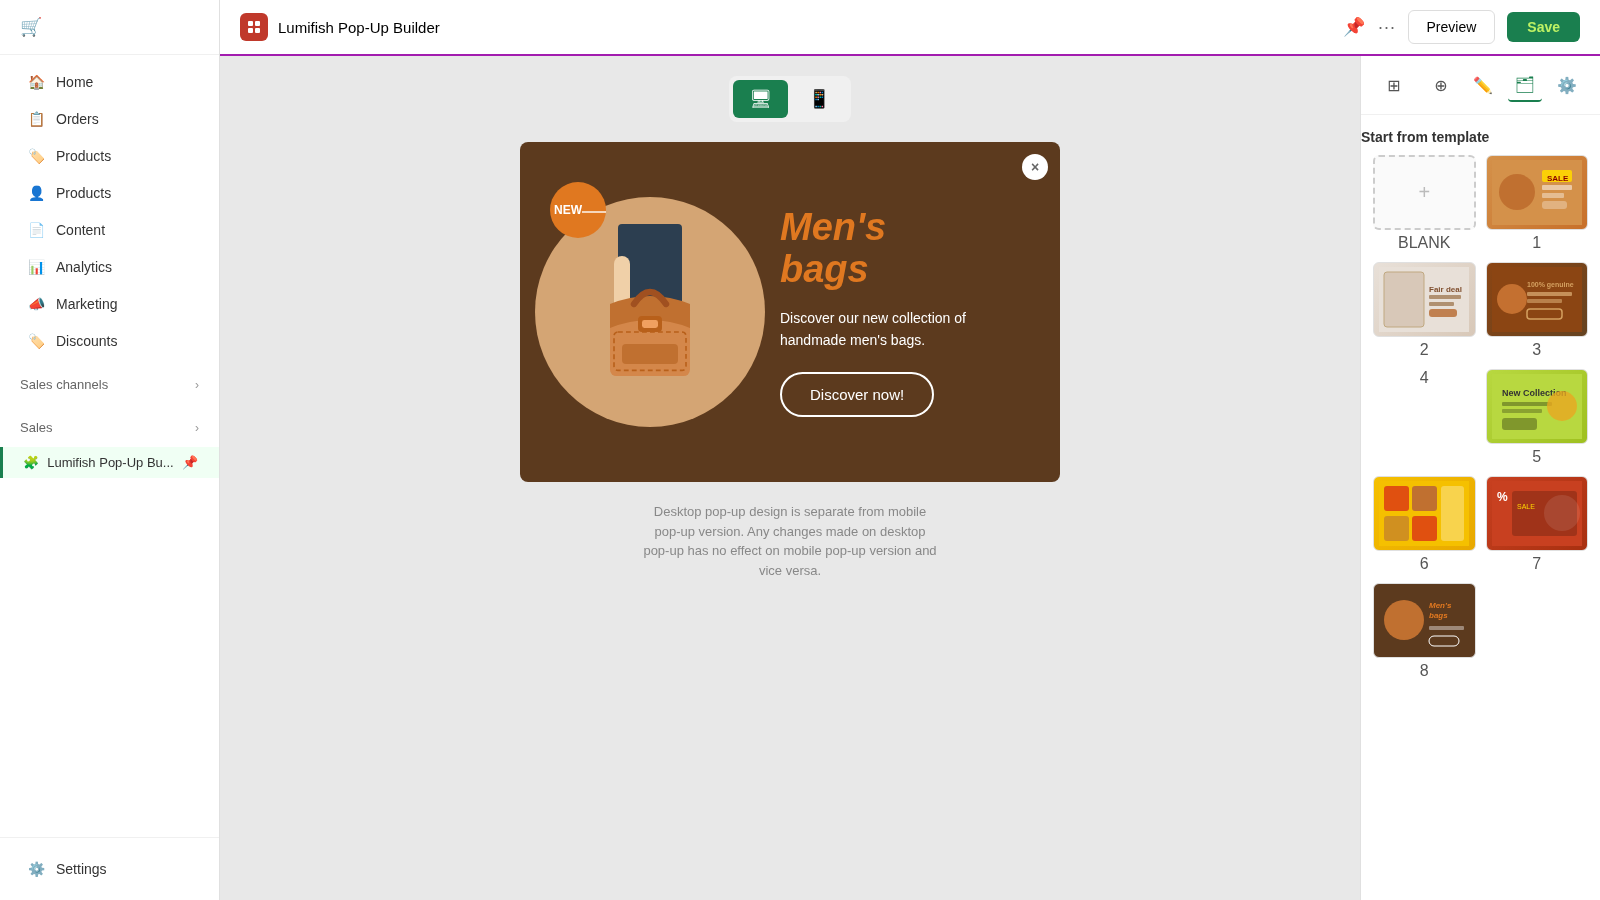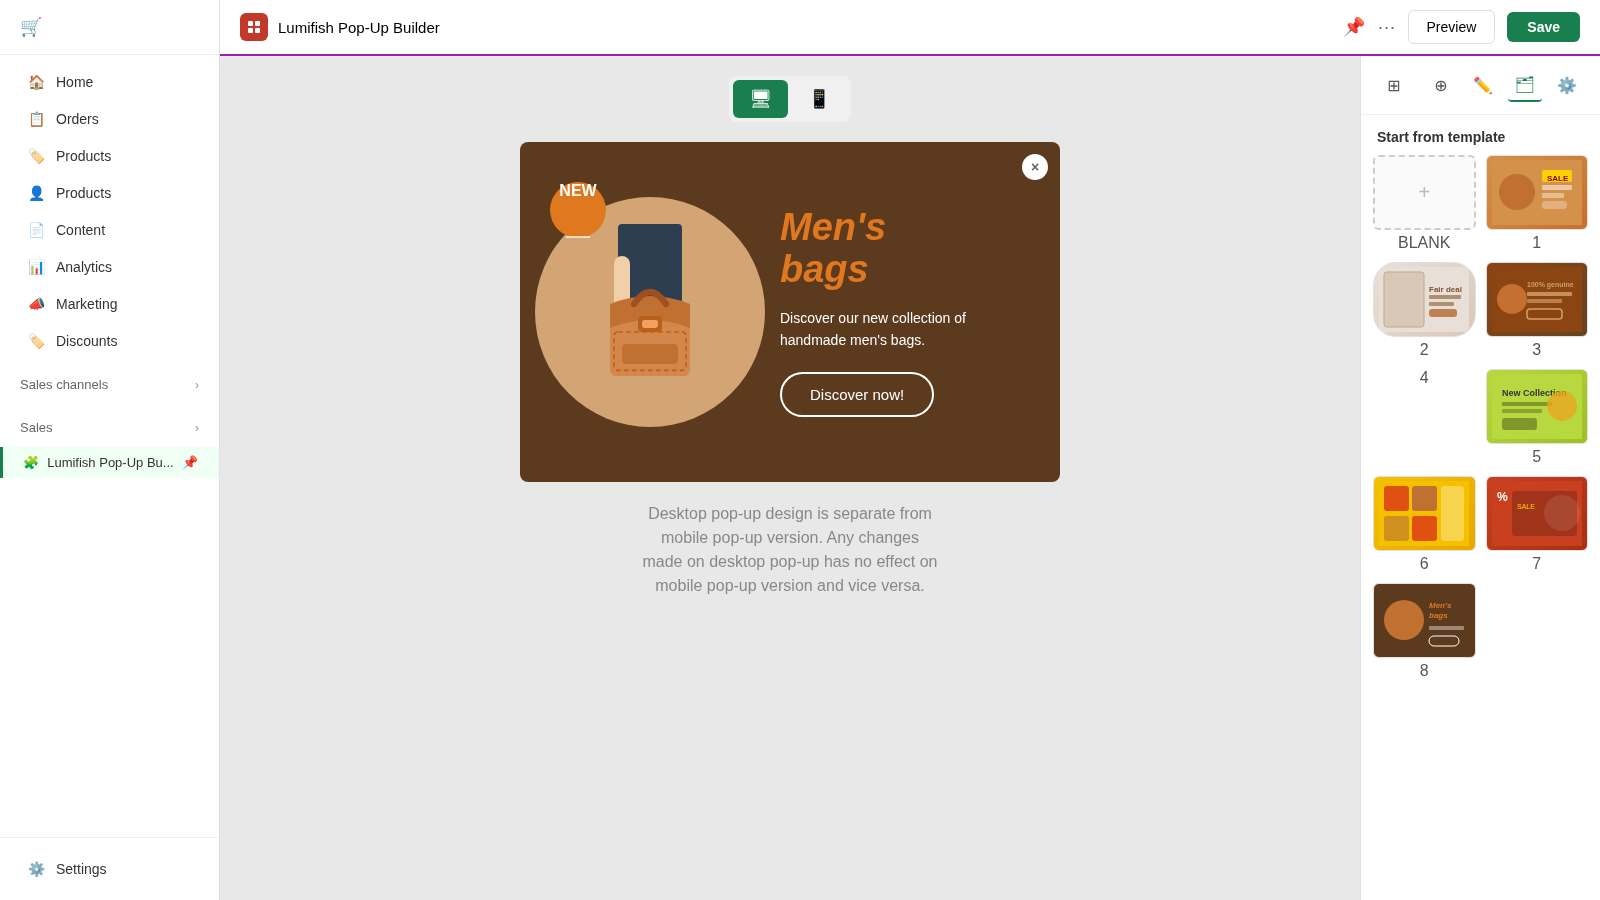--- a/index.html
+++ b/index.html
@@ -114,21 +114,21 @@
       border: 1px solid #ddd;
       background: #fff;
       border-radius: 6px;
       font-size: 14px;
       cursor: pointer;
       font-weight: 500;
     }
     .btn-save {
       padding: 7px 20px;
       background: #1a7f4f;
-      color: #ffffff;
+      color: #bef264;
       border: none;
       border-radius: 6px;
       font-size: 14px;
       cursor: pointer;
       font-weight: 600;
     }
     .topbar-icon { color: #666; font-size: 18px; cursor: pointer; }
 
     
     .content-area {
@@ -252,40 +252,40 @@
     }
     .new-badge {
       position: absolute;
       top: 10px;
       left: 30px;
       width: 56px;
       height: 56px;
       background: #e07820;
       border-radius: 50%;
       display: flex;
-      flex-direction: column;
-      align-items: center;
-      justify-content: space-between;
+      flex-direction: row;
+      align-items: center;
+      justify-content: flex-end;
       color: #fff;
-      font-size: 16px;
+      font-size: 12px;
       font-weight: 700;
       z-index: 10;
     }
     .new-badge-line {
       width: 24px;
       height: 2px;
       background: rgba(255,255,255,0.7);
       margin-top: 3px;
     }
 
     
     .canvas-caption {
       margin-top: 20px;
       text-align: center;
-      font-size: 16px;
+      font-size: 13px;
       color: #888;
       max-width: 300px;
       line-height: 1.5;
     }
 
     
     .right-panel {
       width: 240px;
       background: #fff;
       border-left: 1px solid #e0e0e0;
@@ -311,21 +311,21 @@
       align-items: center;
       justify-content: center;
       font-size: 16px;
       color: #555;
     }
     .panel-tool-btn.active { border-bottom: 2px solid #1a7f4f; color: #1a7f4f; }
     .panel-grid-btn {
       margin-right: auto;
     }
     .panel-title {
-      padding: 14px 16px 10px;
+      padding: 14px 0 10px;
       font-size: 14px;
       font-weight: 600;
       color: #333;
     }
     .panel-content {
       flex: 1;
       overflow-y: auto;
       padding: 0 12px 12px;
     }
     .template-grid {
@@ -356,21 +356,21 @@
       color: #bbb;
       font-size: 20px;
     }
     .template-num {
       font-size: 16px;
       color: #555;
     }
 
     
     .t1 { background: linear-gradient(135deg, #d4914a 0%, #c8702a 100%); }
-    .t2 { background: linear-gradient(135deg, #e8e0d8 0%, #d8c8b8 100%); border-radius: 23px; }
+    .t2 { background: linear-gradient(135deg, #e8e0d8 0%, #d8c8b8 100%); }
     .t3 { background: linear-gradient(135deg, #8b4513 0%, #654321 100%); }
     .t4 { background: #222; }
     .t5 { background: linear-gradient(135deg, #b8d840 0%, #9fc020 100%); }
     .t6 { background: linear-gradient(135deg, #f5c000 0%, #e8a800 100%); }
     .t7 { background: linear-gradient(135deg, #c84020 0%, #a83010 100%); }
     .t8 { background: #5c3a1e; }
     .t9 { background: linear-gradient(135deg, #e8d4b0 0%, #d4b888 100%); }
 
     
     .bag-svg { width: 160px; height: 180px; }

